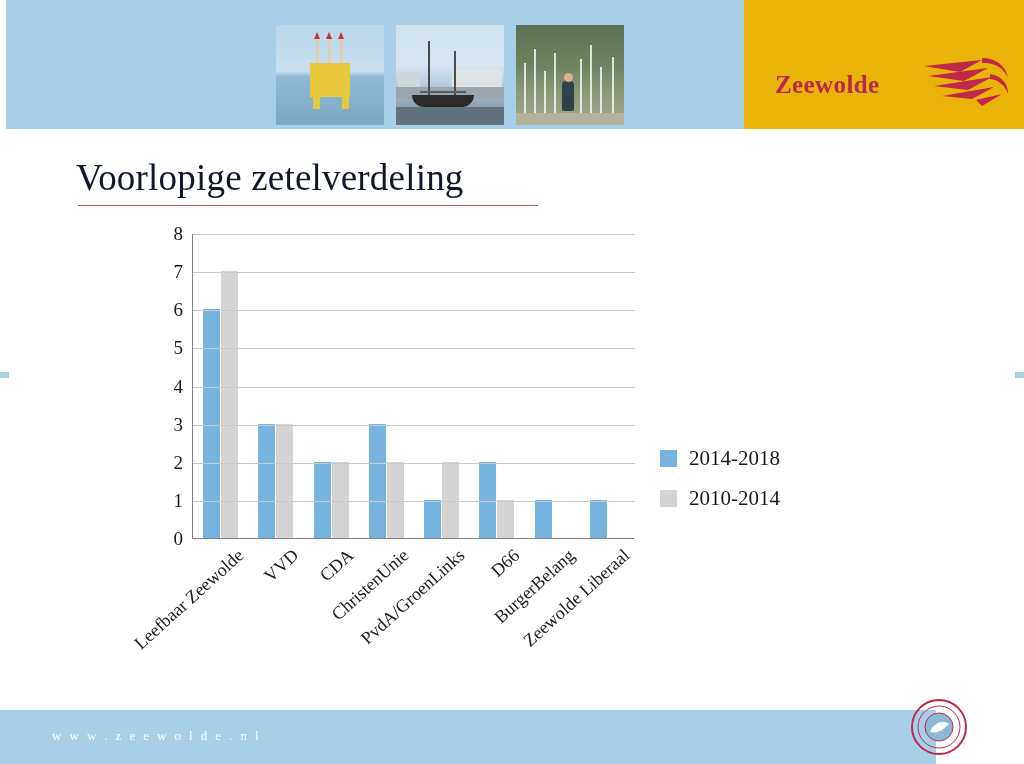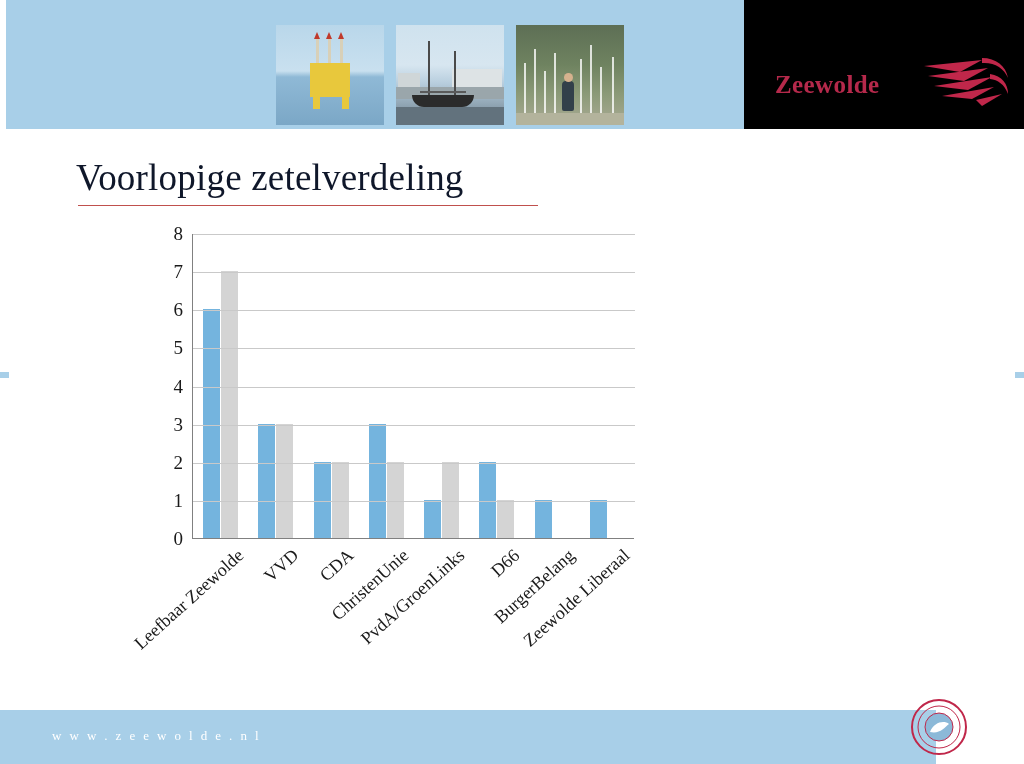--- a/index.html
+++ b/index.html
@@ -152,21 +152,21 @@
     position: absolute;
     left: 0; bottom: 0; width: 108px; height: 12px;
     background: #b3b39c;
   }
 
   
   .logo-block {
     position: absolute;
     left: 744px; top: 0;
     width: 280px; height: 129px;
-    background: #000000;
+    background: #eab308;
     text-decoration: underline;
   }
   .logo-text {
     position: absolute;
     left: 31px; top: 71px;
     font-family: "Liberation Serif", serif;
     font-size: 25px;
     font-weight: bold;
     color: #b5294b;
     letter-spacing: 0.4px;
@@ -441,20 +441,28 @@
       <div class="xlabel" style="left: 152.125px; top: 6px;">CDA</div>
       <div class="xlabel" style="left: 207.375px; top: 6px;">ChristenUnie</div>
       <div class="xlabel" style="left: 262.625px; top: 6px;">PvdA/GroenLinks</div>
       <div class="xlabel" style="left: 317.875px; top: 6px;">D66</div>
       <div class="xlabel" style="left: 373.125px; top: 6px;">BurgerBelang</div>
       <div class="xlabel" style="left: 428.375px; top: 6px;">Zeewolde Liberaal</div>
     </div>
 </div>
 
 <div class="legend">
+  <div class="legend-row">
+    <span class="legend-swatch s2014"></span>
+    <span class="legend-label">2014-2018</span>
+  </div>
+  <div class="legend-row">
+    <span class="legend-swatch s2010"></span>
+    <span class="legend-label">2010-2014</span>
+  </div>
 </div>
 
 <div class="footer">
   <div class="footer-url">w w w . z e e w o l d e . n l</div>
 </div>
 <div class="footer-seal">
   <svg viewBox="0 0 58 58" width="58" height="58" aria-hidden="true">
     <circle cx="29" cy="29" r="27" fill="none" stroke="#c0274a" stroke-width="2"></circle>
     <circle cx="29" cy="29" r="21" fill="none" stroke="#c0274a" stroke-width="1"></circle>
     <circle cx="29" cy="29" r="14" fill="#8cb9d8"></circle>

